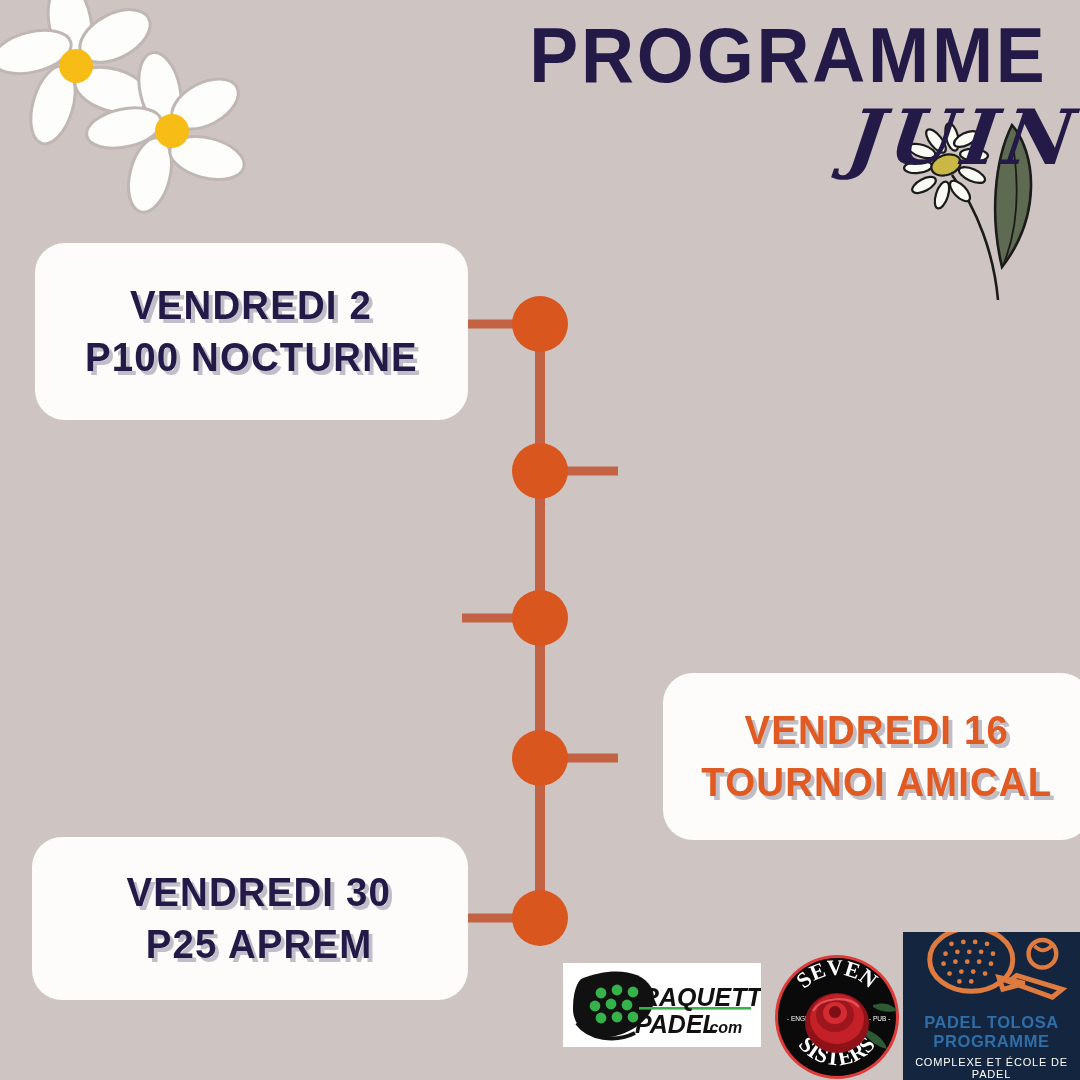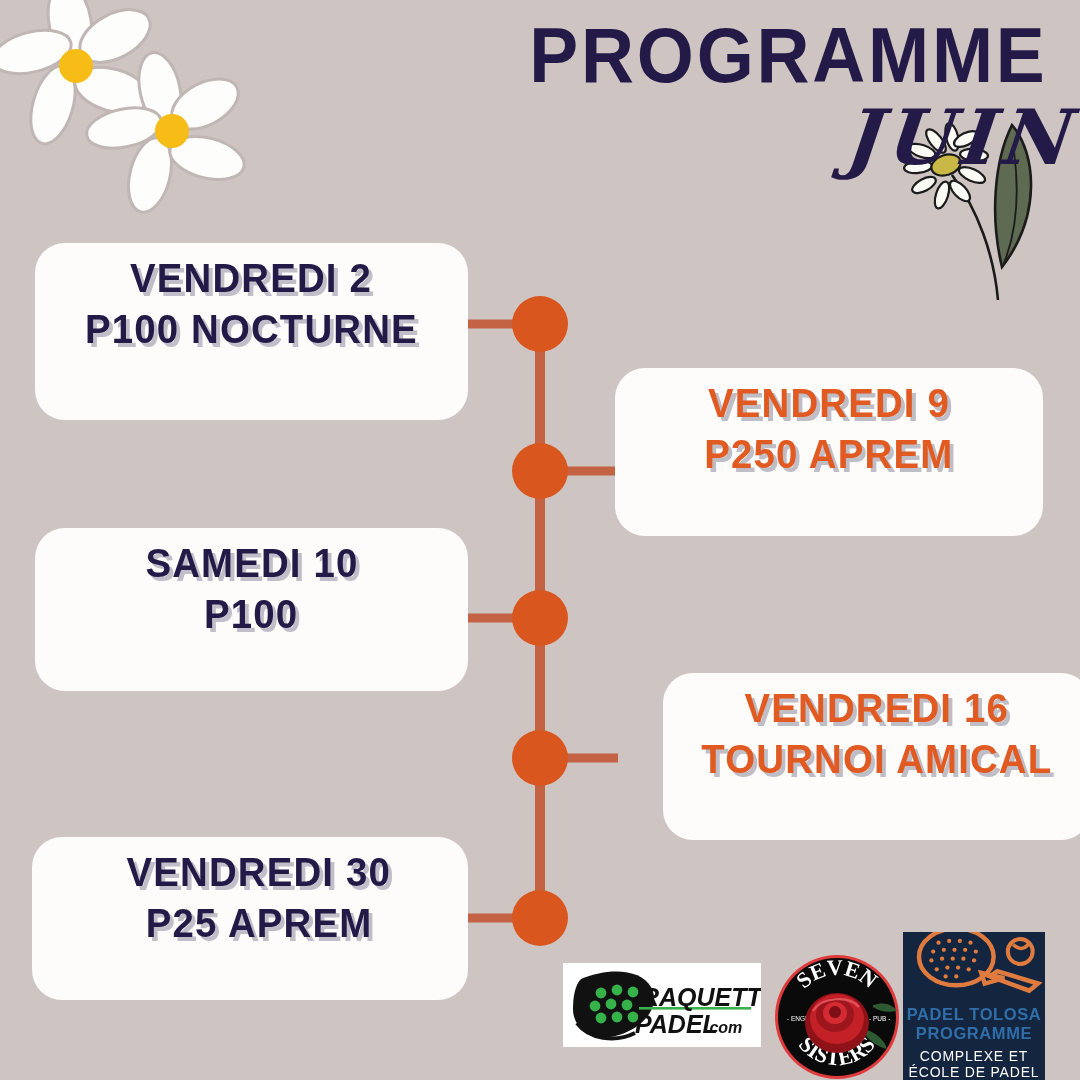--- a/index.html
+++ b/index.html
@@ -74,21 +74,21 @@
   }
 
   
   .card {
     position: absolute;
     background: #fdfcfb;
     border-radius: 30px;
     display: flex;
     flex-direction: column;
     align-items: center;
-    justify-content: flex-start;
+    justify-content: center;
     box-sizing: border-box;
     padding: 10px 18px;
   }
   .card-line {
     font-family: "Liberation Sans", sans-serif;
     font-weight: 700;
     font-size: 40px;
     letter-spacing: 1.2px;
     line-height: 1.28;
     white-space: nowrap;
@@ -112,40 +112,40 @@
     background: #ffffff;
   }
   .logo-seven {
     position: absolute;
     left: 773px; top: 953px;
     width: 128px; height: 128px;
   }
   .logo-tolosa {
     position: absolute;
     left: 903px; top: 932px;
-    width: 142px; height: 148px;
+    width: 177px; height: 148px;
     background: #14263f;
     display: flex;
     flex-direction: column;
     align-items: center;
     justify-content: flex-start;
   }
   .tolosa-art { width: 177px; height: 80px; display:block; }
   .tolosa-name {
     color: #2f6ea8;
     font-weight: 700;
     font-size: 16.5px;
     letter-spacing: 0.6px;
     line-height: 1.12;
     text-align: center;
     margin-top: 2px;
   }
   .tolosa-tag {
     color: #ffffff;
-    font-size: 14px;
+    font-size: 11px;
     letter-spacing: 0.8px;
     text-align: center;
     margin-top: 6px;
   }
 </style>
 </head>
 <body>
 
 <div id="poster">
 
@@ -204,29 +204,21 @@
   <div class="node" style="left:540px; top:471px;"></div>
   <div class="node" style="left:540px; top:618px;"></div>
   <div class="node" style="left:540px; top:758px;"></div>
   <div class="node" style="left:540px; top:918px;"></div>
 
   <div class="card theme-navy" style="left:35px; top:243px; width:433px; height:177px;">
     <div class="card-line">VENDREDI 2</div>
     <div class="card-line">P100 NOCTURNE</div>
   </div>
 
-  <div class="card theme-orange" style="left:615px; top:368px; width:428px; height:168px;">
-    <div class="card-line">VENDREDI 9</div>
-    <div class="card-line">P250 APREM</div>
-  </div>
-
-  <div class="card theme-navy" style="left:35px; top:528px; width:433px; height:163px;">
-    <div class="card-line">SAMEDI 10</div>
-    <div class="card-line">P100</div>
-  </div>
+
 
   <div class="card theme-orange" style="left:615px; top:673px; width:428px; height:167px;margin-left:48px;">
     <div class="card-line">VENDREDI 16</div>
     <div class="card-line">TOURNOI AMICAL</div>
   </div>
 
   <div class="card theme-navy" style="left:32px; top:837px; width:436px; height:163px;padding-left:36px;">
     <div class="card-line">VENDREDI 30</div>
     <div class="card-line">P25 APREM</div>
   </div>

